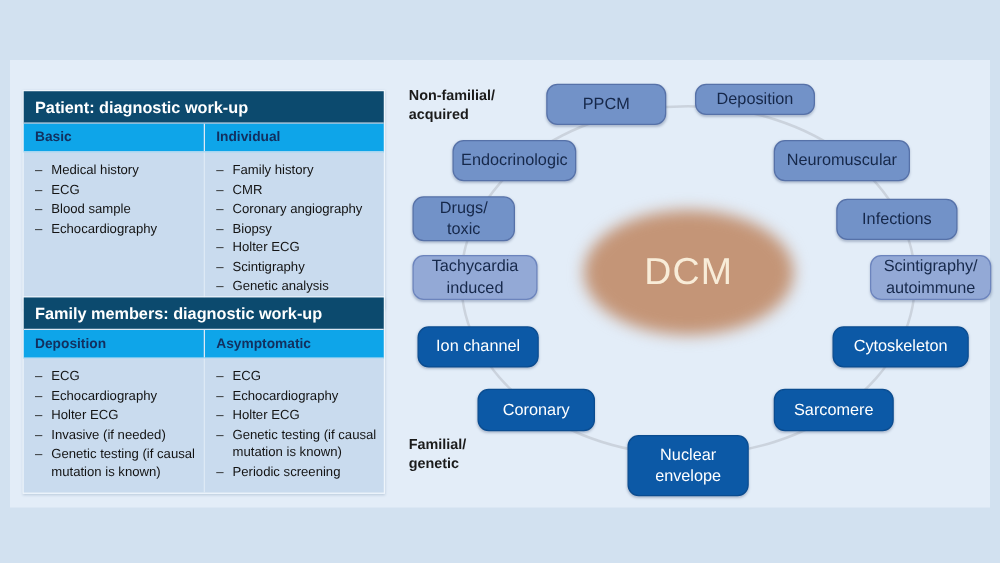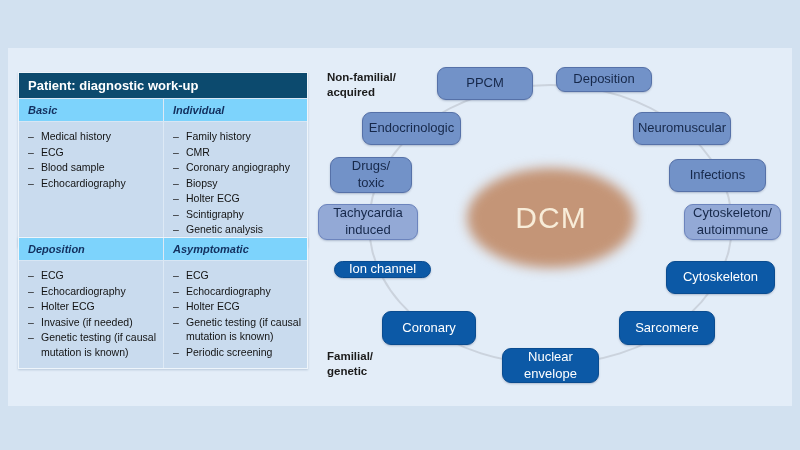--- a/index.html
+++ b/index.html
@@ -19,21 +19,21 @@
     font-size: 10.5px;
   }
   .t1 { top: 72px; }
   .t2 { top: 237px; }
   .tbl-title {
     background: #0c4a6e; color: #ffffff;
     font-size: 13px; font-weight: bold;
     padding: 5px 9px 4px 9px; line-height: 16px;
     border-bottom: 1px solid #d8e6f4;
   }
-  .tbl-sub { display: flex; background: #7dd3fc; border-bottom: 1px solid #d8e6f4; font-style: italic; }
+  .tbl-sub { display: flex; background: #0ea5e9; border-bottom: 1px solid #d8e6f4; }
   .tbl-sub .cell {
     width: 50%; padding: 4px 9px 4px 9px;
     font-weight: bold; font-size: 11px; color: #122f5e; line-height: 14px;
   }
   .tbl-sub .cell + .cell { border-left: 1px solid #dde9f5; }
   .tbl-body { display: flex; background: #c9dbee; }
   .tbl-body .cell { width: 50%; padding: 7px 6px 8px 9px; }
   .tbl-body .cell + .cell { border-left: 1px solid #dde9f5; }
   .t1 .tbl-body { min-height: 108px; }
   .t2 .tbl-body { min-height: 101px; }
@@ -59,36 +59,36 @@
     display: flex; align-items: center; justify-content: center;
     color: #f8ecd8; font-size: 30px; letter-spacing: 1px;
   }
   .node {
     position: absolute; display: flex; align-items: center; justify-content: center;
     text-align: center; border-radius: 9px; font-size: 13px; line-height: 1.3;
     white-space: pre-line; padding: 2px 4px;
     box-shadow: 0 1px 2px rgba(50,70,110,.3);
   }
   .node.nf  { background: #7292c8; border: 1px solid #5671a8; color: #16284a; }
-  .node.nfl { background: #93a9d6; border: 1px solid #6c84bd; color: #16284a; }
+  .node.nfl { background: #93a9d6; border: 1px solid #6c84bd; color: #16284a; margin-left: 12px; }
   .node.fam { background: #0c59a6; border: 1px solid #0a4c90; color: #ffffff; }
 
   .n0  { left: 437px; top: 67px;  width: 96px;  height: 33px; }
   .n1  { left: 556px; top: 67px;  width: 96px;  height: 25px; }
   .n2  { left: 362px; top: 112px; width: 99px;  height: 33px; }
-  .n3  { left: 633px; top: 112px; width: 98px;  height: 33px; }
+  .n3  { left: 619px; top: 112px; width: 109px;  height: 33px; }
   .n4  { left: 330px; top: 157px; width: 82px;  height: 36px; }
   .n5  { left: 669px; top: 159px; width: 97px;  height: 33px; }
   .n6  { left: 318px; top: 204px; width: 100px; height: 36px; }
   .n7  { left: 684px; top: 204px; width: 97px;  height: 36px; }
-  .n8  { left: 334px; top: 261px; width: 97px;  height: 17px; }
+  .n8  { left: 334px; top: 261px; width: 97px;  height: 33px; }
   .n9  { left: 666px; top: 261px; width: 109px;  height: 33px; }
   .n10 { left: 382px; top: 311px; width: 94px;  height: 34px; }
   .n11 { left: 619px; top: 311px; width: 96px;  height: 34px; }
-  .n12 { left: 502px; top: 348px; width: 97px;  height: 35px; }
+  .n12 { left: 502px; top: 348px; width: 97px;  height: 49px; }
 
   .grp-label {
     position: absolute; white-space: pre-line;
     font-size: 11.5px; font-weight: 600; color: #1b1b1b; line-height: 14.5px;
   }
   .grp-top { left: 327px; top: 70px; }
   .grp-bottom { left: 327px; top: 349px; }
 </style>
 </head>
 <body>
@@ -118,20 +118,21 @@
         <li>Biopsy</li>
         <li>Holter ECG</li>
         <li>Scintigraphy</li>
         <li>Genetic analysis</li>
       </ul>
     </div>
   </div>
 </div>
 
 <div class="workup-table t2">
+  <div class="tbl-title">Family members: diagnostic work-up</div>
   <div class="tbl-sub">
     <div class="cell">Deposition</div>
     <div class="cell">Asymptomatic</div>
   </div>
   <div class="tbl-body">
     <div class="cell">
       <ul>
         <li>ECG</li>
         <li>Echocardiography</li>
         <li>Holter ECG</li>
@@ -158,21 +159,21 @@
 
   <div class="node nf n0">PPCM</div>
   <div class="node nf n1">Deposition</div>
   <div class="node nf n2">Endocrinologic</div>
   <div class="node nf n3">Neuromuscular</div>
   <div class="node nf n4">Drugs/
 toxic</div>
   <div class="node nf n5">Infections</div>
   <div class="node nfl n6">Tachycardia
 induced</div>
-  <div class="node nfl n7">Cytoskeleton/
+  <div class="node nfl n7">Scintigraphy/
 autoimmune</div>
   <div class="node fam n8">Ion channel</div>
   <div class="node fam n9">Cytoskeleton</div>
   <div class="node fam n10">Coronary</div>
   <div class="node fam n11">Sarcomere</div>
   <div class="node fam n12">Nuclear envelope</div>
 
   <div class="grp-label grp-top">Non-familial/
 acquired</div>
   <div class="grp-label grp-bottom">Familial/

